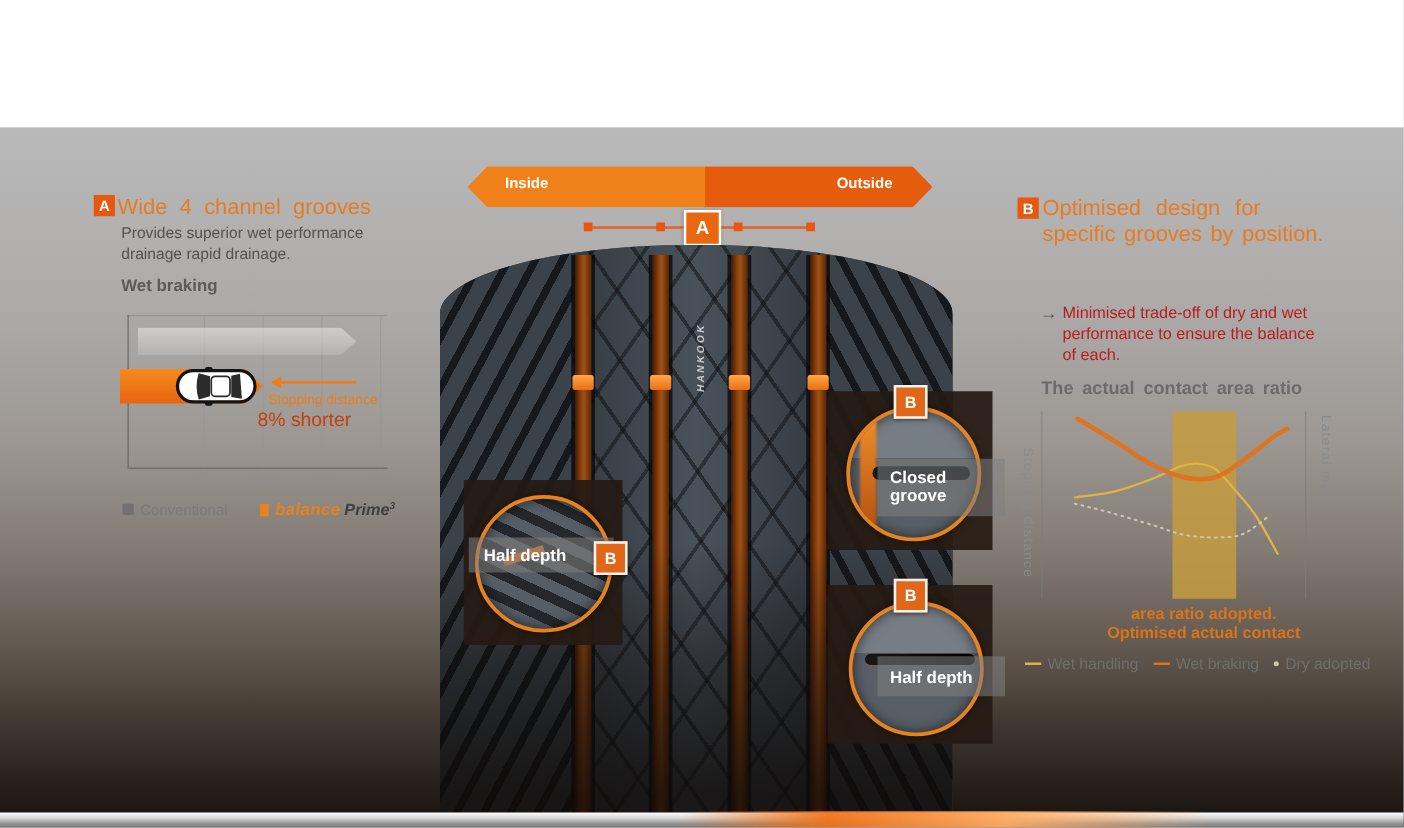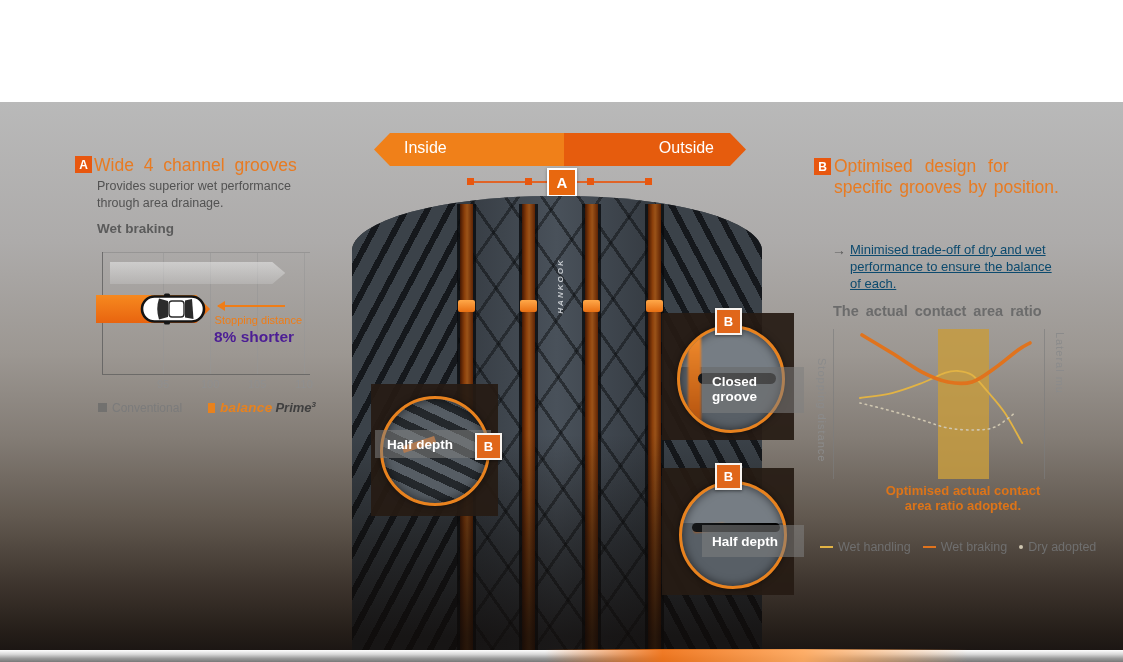--- a/index.html
+++ b/index.html
@@ -39,36 +39,36 @@
     clip-path:polygon(0 0,calc(100% - 13px) 0,100% 50%,calc(100% - 13px) 100%,0 100%);}
   .arrow-orange{position:absolute;left:-6px;top:43px;height:28px;
     background:linear-gradient(180deg,#f6891f,#e8640f);
     clip-path:polygon(0 0,calc(100% - 14px) 0,100% 50%,calc(100% - 14px) 100%,0 100%);}
   .car{position:absolute;left:38px;top:40px;}
   .ann-arrow{position:absolute;top:53px;height:2px;background:#ef7d17;}
   .ann-arrow:before{content:"";position:absolute;left:-1px;top:-4px;border:5px solid transparent;
     border-right:8px solid #ef7d17;border-left:none;}
   .ann-t1{position:absolute;left:104px;top:62px;width:96px;text-align:right;
     font-size:11px;color:#ef7d17;}
-  .ann-t2{position:absolute;left:104px;top:76px;width:96px;text-align:center;
-    font-size:15.5px;font-weight:bold;color:#4c1d95;}
+  .ann-t2{position:absolute;left:104px;top:76px;width:96px;text-align:left;
+    font-size:15.5px;font-weight:normal;color:#c2410c;}
   .wb-title{position:absolute;left:97px;top:221px;font-size:13.5px;font-weight:bold;color:#5b5b5b;}
   .wb-legend{position:absolute;left:98px;top:400px;display:flex;align-items:center;
     font-size:12px;color:#7b7b7b;}
   .lg-sq{width:9px;height:9px;background:#72716f;margin-right:5px;}
   .lg-or{width:7px;height:10px;background:#e8821e;margin:0 5px 0 26px;}
   .brand-ventus{font-style:italic;font-weight:bold;color:#e8821e;font-size:13.5px;letter-spacing:.3px;}
   .brand-prime{font-style:italic;font-weight:bold;color:#3f3f3f;font-size:13px;margin-left:3px;}
   .brand-prime sup{font-size:8px;}
 
   
   .banner{position:absolute;left:374px;top:133px;width:372px;height:33px;
     background:linear-gradient(90deg,#f08019 0 51%,#e65c0d 51%);
     clip-path:polygon(0 50%,16px 0,calc(100% - 16px) 0,100% 50%,calc(100% - 16px) 100%,16px 100%);}
-  .banner span{position:absolute;top:6px;font-size:16px;font-weight:normal;color:#fff;}
+  .banner span{position:absolute;top:6px;font-size:12px;font-weight:bold;color:#fff;}
   .marker-line{position:absolute;left:470px;top:181px;width:178px;height:2px;background:rgba(232,87,15,.85);}
   .marker-sq{position:absolute;top:178px;width:7px;height:7px;background:#e8570f;}
   .marker-a{position:absolute;left:547px;top:168px;width:26px;height:25px;background:#e8680f;
     border:2px solid #fff;color:#fff;font-weight:bold;font-size:15px;display:flex;
     align-items:center;justify-content:center;box-shadow:0 1px 3px rgba(0,0,0,.35);}
 
   
   .tire{position:absolute;left:352px;top:196px;width:410px;height:459px;
     border-radius:200px 200px 0 0/55px 55px 0 0;
     background:linear-gradient(90deg,#1a1d21 0,#2f353b 12%,#3c434a 30%,#454c54 50%,#3c434a 70%,#2f353b 88%,#191c20 100%);
@@ -106,47 +106,47 @@
   .co-band{position:absolute;background:rgba(128,128,128,.55);color:#fff;font-weight:bold;
     font-size:13.5px;display:flex;align-items:center;}
   .co-badge{position:absolute;width:23px;height:23px;background:#e0661a;border:2px solid #f7f3ef;
     color:#fff;font-weight:bold;font-size:13px;display:flex;align-items:center;justify-content:center;
     box-shadow:0 1px 3px rgba(0,0,0,.45);}
 
   
   .r-body{position:absolute;left:834px;top:202px;width:232px;font-size:13px;color:#525252;
     line-height:1.3;text-align:justify;}
   .r-bullet-arrow{position:absolute;left:832px;top:242px;font-size:14px;color:#5a5a5a;}
-  .r-bullet{position:absolute;left:850px;top:242px;width:216px;font-size:13px;color:#0c4a6e;line-height:1.3;text-decoration:underline;}
+  .r-bullet{position:absolute;left:850px;top:242px;width:216px;font-size:13px;color:#b91c1c;line-height:1.3;}
   .rc-title{position:absolute;left:833px;top:303px;font-size:14.5px;font-weight:bold;
     color:#6b6b6b;word-spacing:3px;white-space:nowrap;}
   .rcplot{position:absolute;left:833px;top:329px;width:212px;height:150px;}
   .rc-ax{position:absolute;top:0;width:1px;height:150px;background:rgba(125,125,125,.65);}
   .rc-band{position:absolute;top:0;height:150px;background:rgba(197,155,63,.85);}
   .rc-ylab{position:absolute;writing-mode:vertical-lr;font-size:11px;color:#8b8b8b;
     letter-spacing:1px;line-height:1.4;}
   .rc-caption{position:absolute;left:853px;top:484px;width:220px;text-align:center;
     font-size:13px;font-weight:bold;color:#dd7418;line-height:1.15;}
   .rc-legend{position:absolute;left:820px;top:524px;display:flex;align-items:center;
-    font-size:12.5px;color:#6f6f6f;white-space:nowrap;margin-top:16px;}
+    font-size:12.5px;color:#6f6f6f;white-space:nowrap;}
   .rc-legend .m{display:inline-block;margin:0 5px 0 12px;}
   .m-dash{width:13px;height:2.5px;}
   .m-dot{width:4px;height:4px;border-radius:50%;}
 </style>
 </head>
 <body>
 
 <div class="stage">
   <div class="hdr-bg"></div>
   <div class="body-bg"></div>
 
 
   <div class="badge" style="left:75px;top:156px;">A</div>
   <div class="sec-heading" style="left:94px;top:155px;word-spacing:5px;">Wide 4 channel grooves</div>
-  <div class="body-text" style="left:97px;top:178px;width:205px;">Provides superior wet performance through area drainage.</div>
+  <div class="body-text" style="left:97px;top:178px;width:205px;">Provides superior wet performance drainage rapid drainage.</div>
   <div class="wb-title">Wet braking</div>
 
   <div class="wbchart">
     <div class="wb-frame-t"></div>
     <div class="wb-frame-l"></div>
     <div class="wb-frame-b"></div>
     <div id="wb-gridwrap">
         <div class="wb-grid" style="left: 61.1px;"></div>
         <div class="wb-tick" style="left: 61.1px;">95</div>
         <div class="wb-grid" style="left: 108.1px;"></div>
@@ -259,22 +259,22 @@
     <svg id="rc-svg" width="212" height="150" viewBox="0 0 212 150" style="position:absolute;left:0;top:0;">
         <path d="M26.924,69C32.25933333333333,68.175 48.58333333333334,66.55000000000001 58.93600000000001,64.05000000000001C69.28866666666667,61.55000000000001 80.20666666666666,57.35 89.03999999999999,54C97.87333333333332,50.65 105.92933333333335,45.949999999999996 111.936,43.949999999999996C117.94266666666667,41.949999999999996 120.55733333333333,41.650000000000006 125.08,42.00000000000001C129.60266666666666,42.35000000000001 134.08999999999997,42.55 139.07199999999997,46.05C144.05399999999997,49.55 149.49533333333335,56.675 154.972,63C160.44866666666667,69.325 166.2433333333333,75.50000000000001 171.932,84.00000000000001C177.62066666666666,92.50000000000001 186.24200000000002,109 189.104,114" fill="none" stroke="#e2b344" stroke-width="1.8" stroke-linecap="round"></path>
         <path d="M29.043999999999997,6C34.025999999999996,9 48.936666666666675,17.825 58.93600000000001,24C68.93533333333335,30.175 79.71199999999999,38.224999999999994 89.03999999999999,43.05C98.368,47.875 106.56533333333334,51.3 114.90400000000001,52.949999999999996C123.24266666666668,54.599999999999994 131.22799999999998,55.27499999999999 139.07199999999997,52.949999999999996C146.91599999999997,50.625 154.30066666666664,44.324999999999996 161.968,39C169.63533333333334,33.675000000000004 179.24599999999998,25.175000000000004 185.076,21.000000000000004C190.906,16.825000000000003 194.96933333333334,15.125000000000004 196.948,13.950000000000003" fill="none" stroke="#e0731d" stroke-width="3.6" stroke-linecap="round"></path>
         <path d="M26.924,73.95C31.588,75.125 44.55533333333334,78.15 54.908,81C65.26066666666667,83.85 79.04066666666665,88.05 89.03999999999999,91.05C99.03933333333333,94.05 106.07066666666667,97.35 114.90400000000001,99C123.73733333333335,100.65 134.19600000000003,101.12499999999999 142.04000000000002,100.94999999999999C149.88400000000001,100.77499999999999 155.32533333333333,100.775 161.968,97.95C168.61066666666665,95.125 178.57466666666664,86.32500000000002 181.896,84.00000000000001" fill="none" stroke="#cfc6b0" stroke-width="1.6" stroke-linecap="round" stroke-dasharray="1.5 4"></path>
       </svg>
   </div>
   <div class="rc-ylab" style="left:814px;top:358px;">Stopping distance</div>
   <div class="rc-ylab" style="left:1052px;top:332px;">Lateral mu</div>
 
   <div class="rc-caption">
+    <div>area ratio adopted.</div>
     <div>Optimised actual contact</div>
-    <div>area ratio adopted.</div>
   </div>
 
   <div class="rc-legend">
     <span class="m m-dash" id="rc-m0" style="margin-left: 0px; background: rgb(226, 179, 68);"></span>
     <span>Wet handling</span>
     <span class="m m-dash" id="rc-m1" style="background: rgb(224, 115, 29);"></span>
     <span>Wet braking</span>
     <span class="m m-dot" id="rc-m2" style="background: rgb(207, 198, 176);"></span>
     <span>Dry adopted</span>
   </div>

